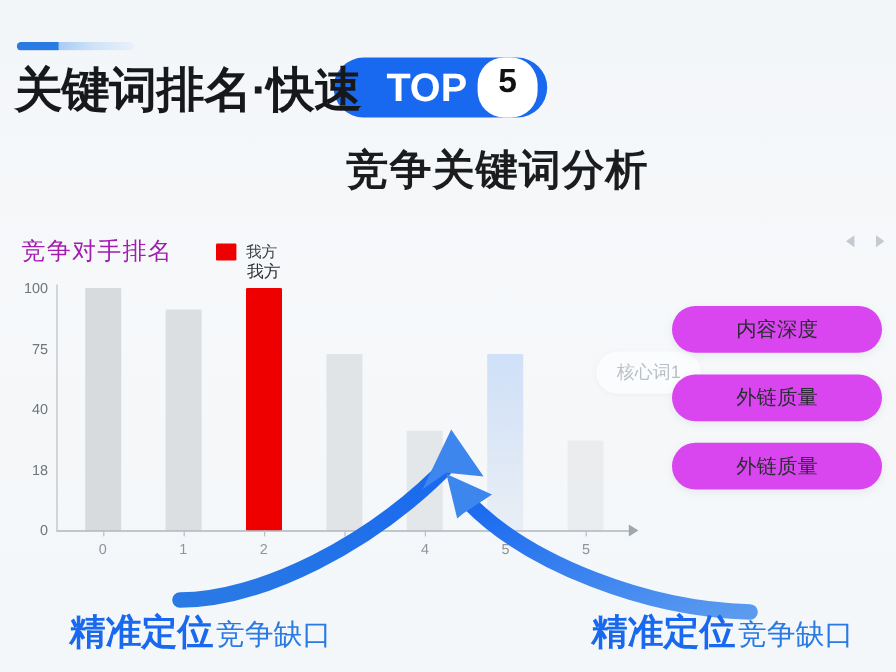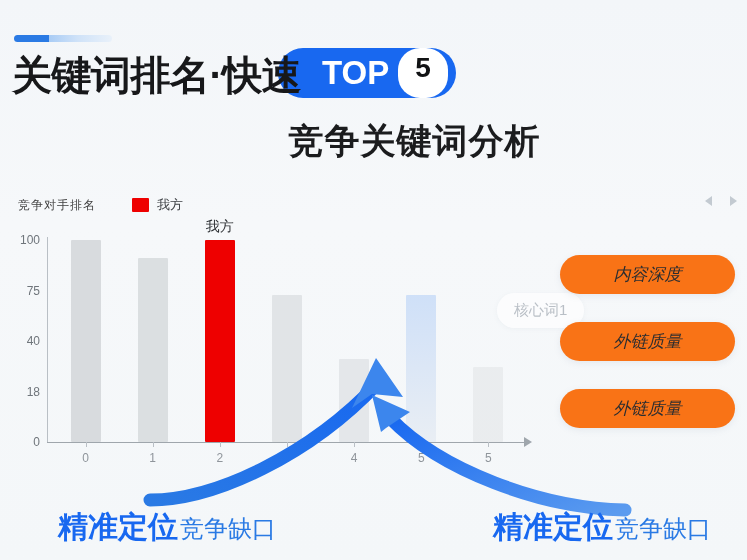--- a/index.html
+++ b/index.html
@@ -35,21 +35,21 @@
 
   
   #subtitle{
     position:absolute;left:0;top:118px;width:747px;text-align:center;
     font-size:35px;font-weight:bold;color:#1b1c1e;letter-spacing:1px;
     padding-left:82px;box-sizing:border-box;
   }
 
   
   #legend-row{position:absolute;left:18px;top:196px;display:flex;align-items:center;}
-  #legend-row .axis-title{font-size:12px;color:#404040;letter-spacing:1px;font-family:Liberation Serif, serif;}
+  #legend-row .axis-title{font-size:20px;color:#a21caf;letter-spacing:1px;font-family:Liberation Serif, serif;}
   #legend-row .legend-item{display:flex;align-items:center;margin-left:36px;}
   #legend-row .legend-swatch{width:17px;height:14px;background:#ee0000;border-radius:1px;}
   #legend-row .legend-label{font-size:13px;color:#3d4044;margin-left:8px;}
 
   
   #dim-header{position:absolute;right:10px;top:196px;display:flex;align-items:center;}
   #dim-header .arrow{
     width:0;height:0;border-top:5px solid transparent;border-bottom:5px solid transparent;
   }
   #dim-header .arrow.left{border-right:7px solid #c3cad1;margin-right:9px;}
@@ -83,25 +83,24 @@
   
   #ghost-chip{
     position:absolute;left:497px;top:293px;background:rgba(255,255,255,0.62);
     border-radius:19px;padding:8px 17px;font-size:15px;color:#b9bfc6;
     box-shadow:0 1px 5px rgba(120,140,160,0.07);
   }
 
   
   #pills{position:absolute;right:12px;top:255px;width:175px;}
   .pill{
-    background:#f97316;border-radius:22px;height:39px;margin-bottom:28px;
+    background:#d946ef;border-radius:22px;height:39px;margin-bottom:18px;
     display:flex;align-items:center;justify-content:center;
     font-size:17px;color:#2a2d31;
     box-shadow:0 2px 7px rgba(120,140,165,0.13);
-    font-style:italic;
   }
 
   
   #arrows{position:absolute;left:0;top:0;width:747px;height:560px;pointer-events:none;}
 
   
   .caption{position:absolute;bottom:12px;display:flex;align-items:baseline;white-space:nowrap;}
   #caption-left{left:58px;}
   #caption-right{right:36px;}
   .caption .cap-strong{font-size:30px;font-weight:bold;color:#1868f0;letter-spacing:0px;}

